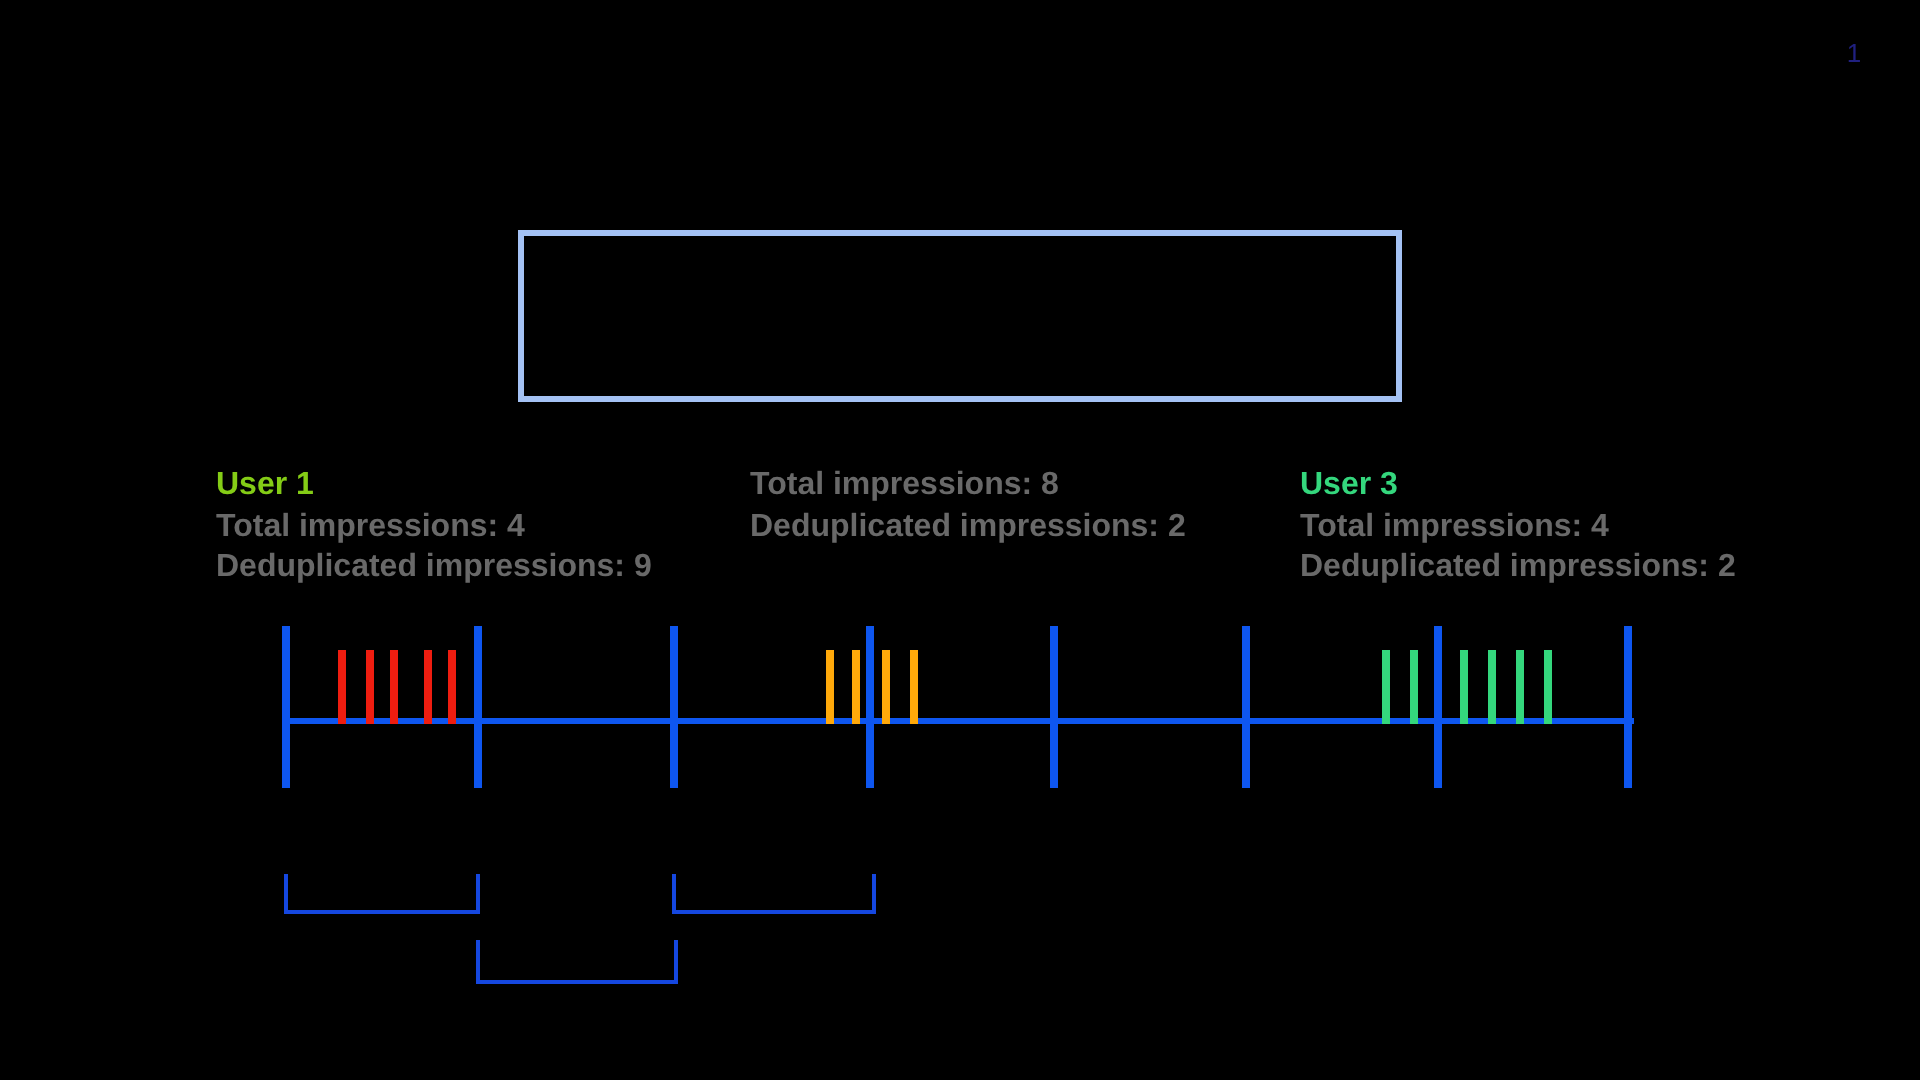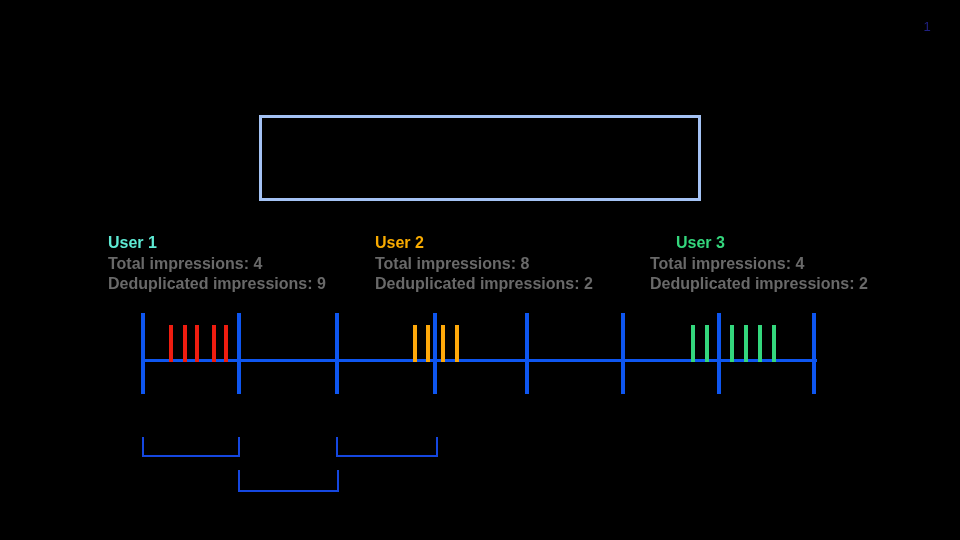--- a/index.html
+++ b/index.html
@@ -53,33 +53,32 @@
 </head>
 <body>
 
 <div class="slide">
 
   <div class="slide-number" style="color: rgb(32, 32, 128);">1</div>
 
   <div class="title-box" style="border-color: rgb(164, 194, 244);"></div>
 
   <div class="user-block" style="left:108px">
-    <div class="user-name" style="color: #5eead4;">User 1</div>
+    <div class="user-name" style="color: #84cc16;">User 1</div>
     <div class="user-line">Total impressions: 4</div>
     <div class="user-line">Deduplicated impressions: 9</div>
   </div>
 
   <div class="user-block" style="left:375px">
-    <div class="user-name" style="color: rgb(249, 171, 0);">User 2</div>
     <div class="user-line">Total impressions: 8</div>
     <div class="user-line">Deduplicated impressions: 2</div>
   </div>
 
   <div class="user-block" style="left:650px">
-    <div class="user-name" style="color: rgb(52, 215, 125); margin-left: 26px;">User 3</div>
+    <div class="user-name" style="color: rgb(52, 215, 125);">User 3</div>
     <div class="user-line">Total impressions: 4</div>
     <div class="user-line">Deduplicated impressions: 2</div>
   </div>
 
   <div id="timeline-layer">
       <div class="tl-el" style="position: absolute; left: 143px; top: 359px; width: 674px; height: 3px; background: rgb(14, 86, 240);"></div>
       <div class="tl-el" style="position: absolute; left: 141px; top: 313px; width: 4px; height: 81px; background: rgb(14, 86, 240);"></div>
       <div class="tl-el" style="position: absolute; left: 237px; top: 313px; width: 4px; height: 81px; background: rgb(14, 86, 240);"></div>
       <div class="tl-el" style="position: absolute; left: 335px; top: 313px; width: 4px; height: 81px; background: rgb(14, 86, 240);"></div>
       <div class="tl-el" style="position: absolute; left: 433px; top: 313px; width: 4px; height: 81px; background: rgb(14, 86, 240);"></div>

